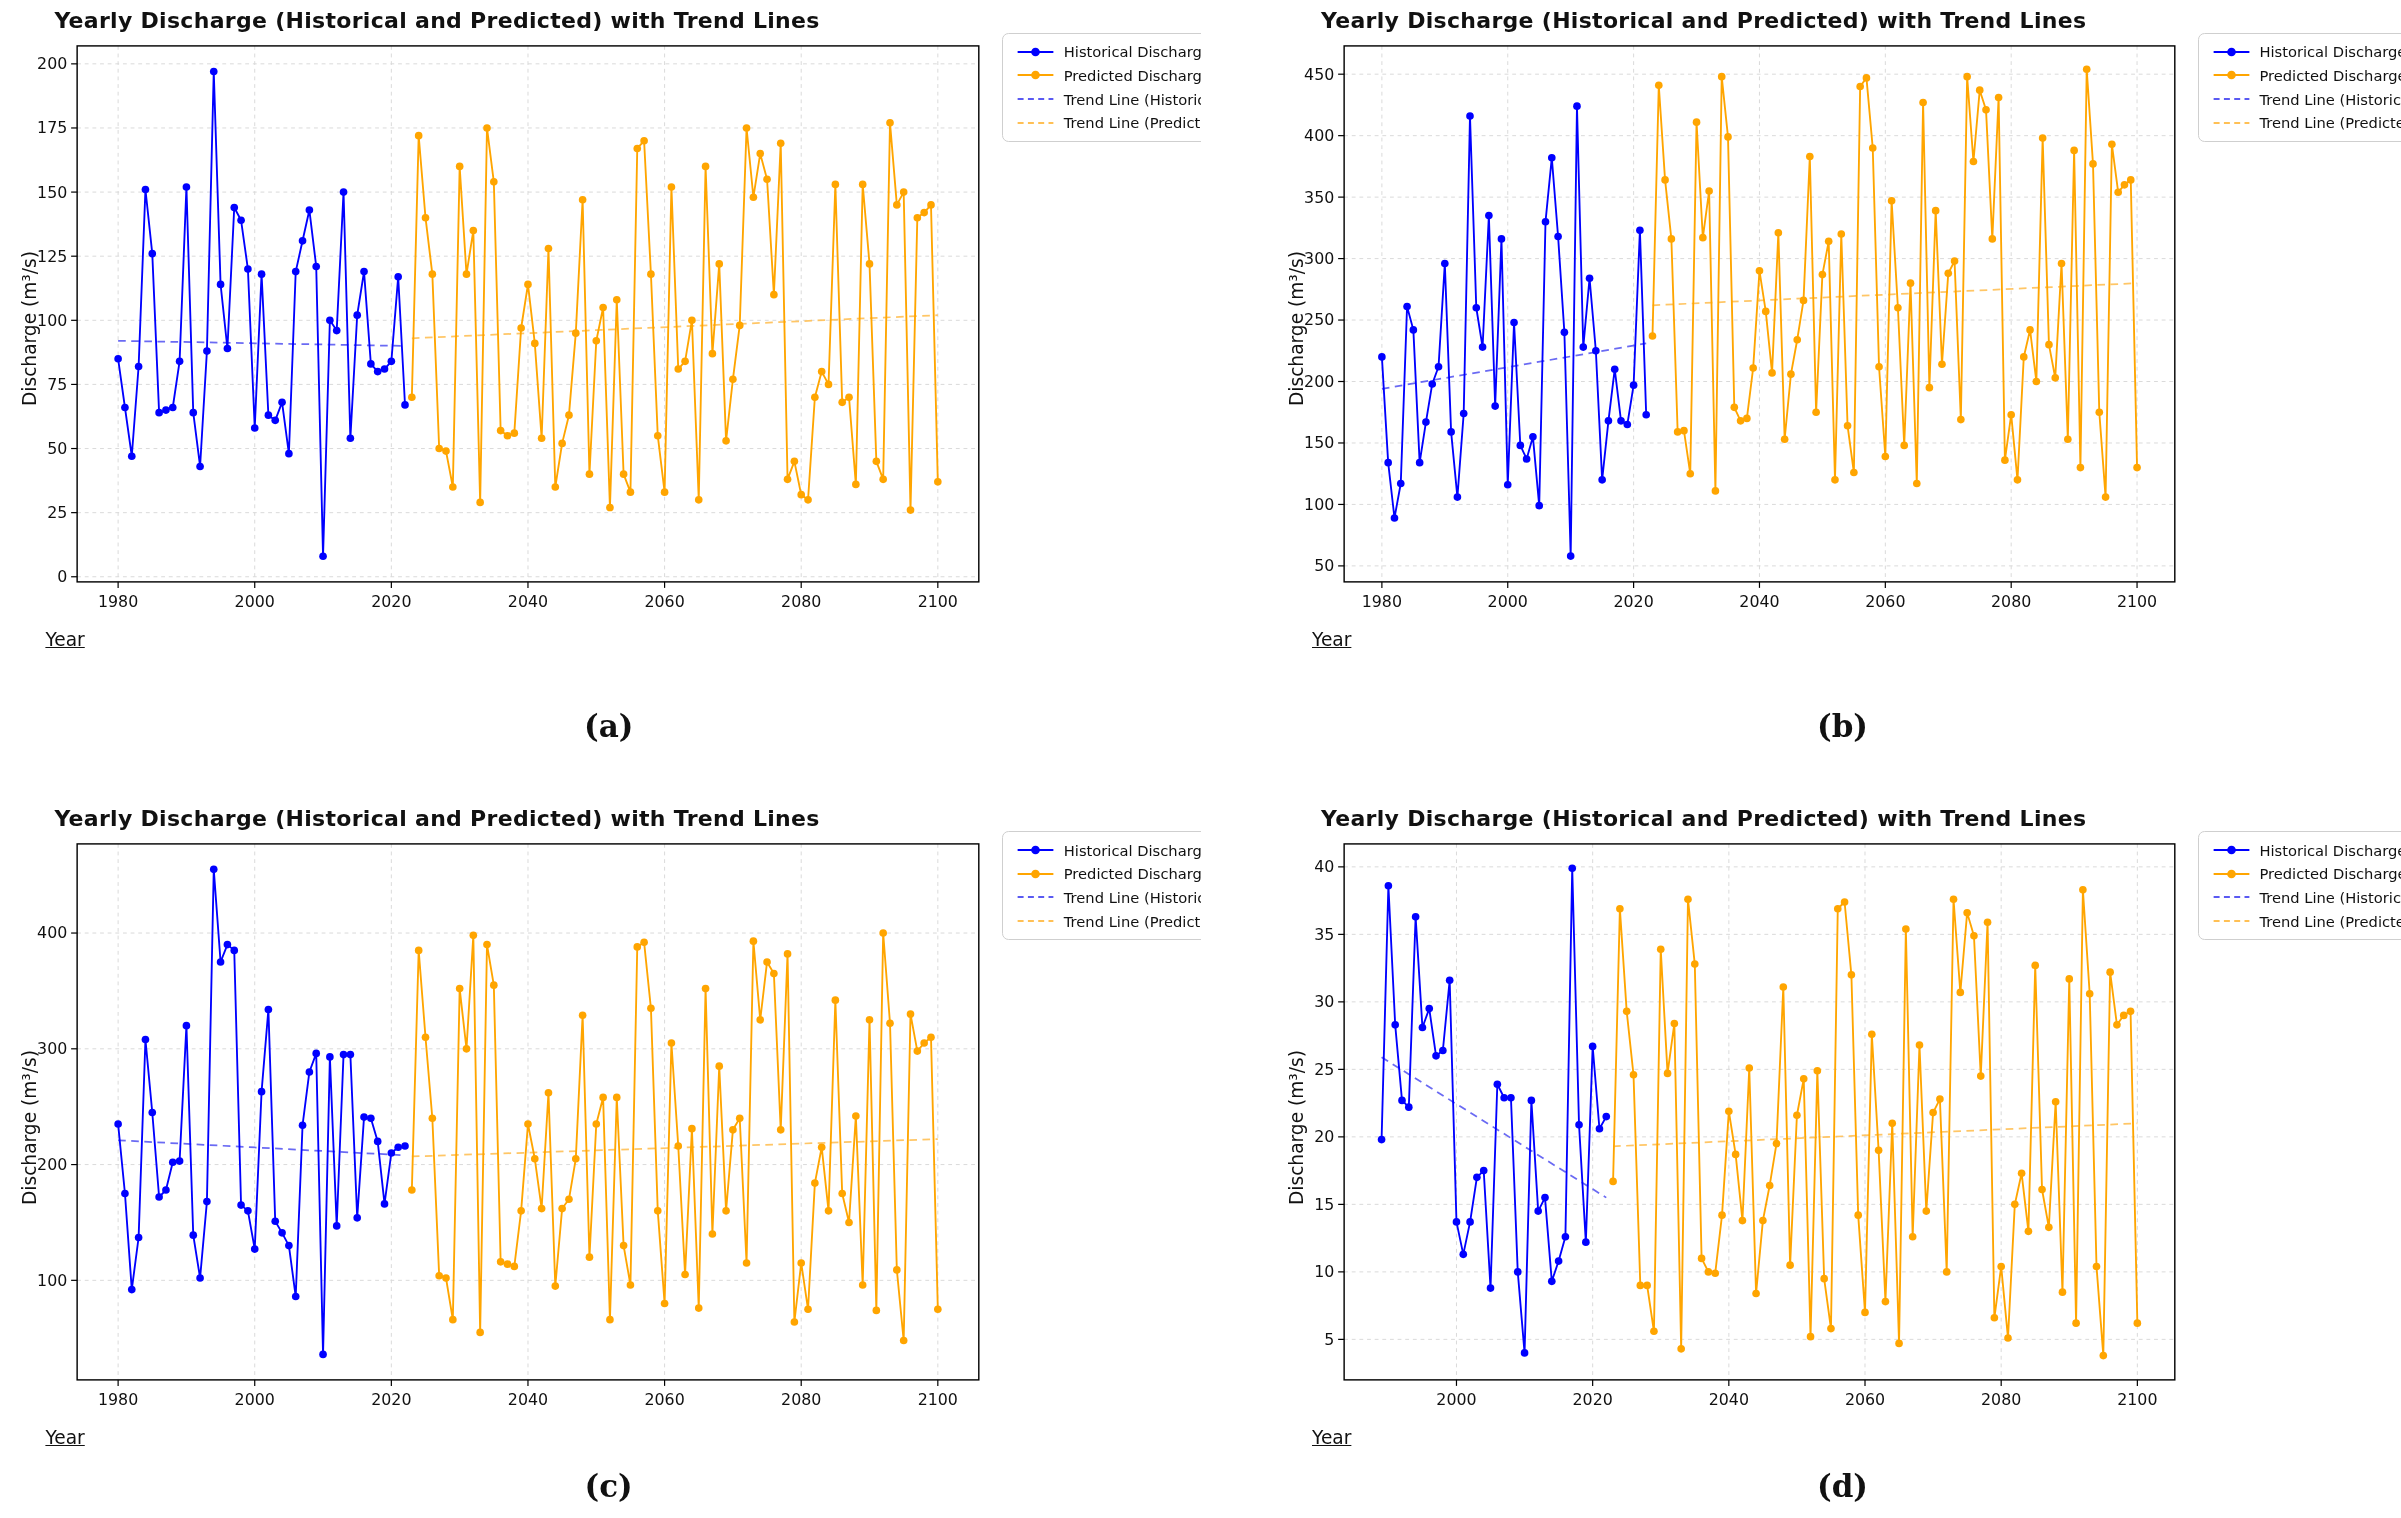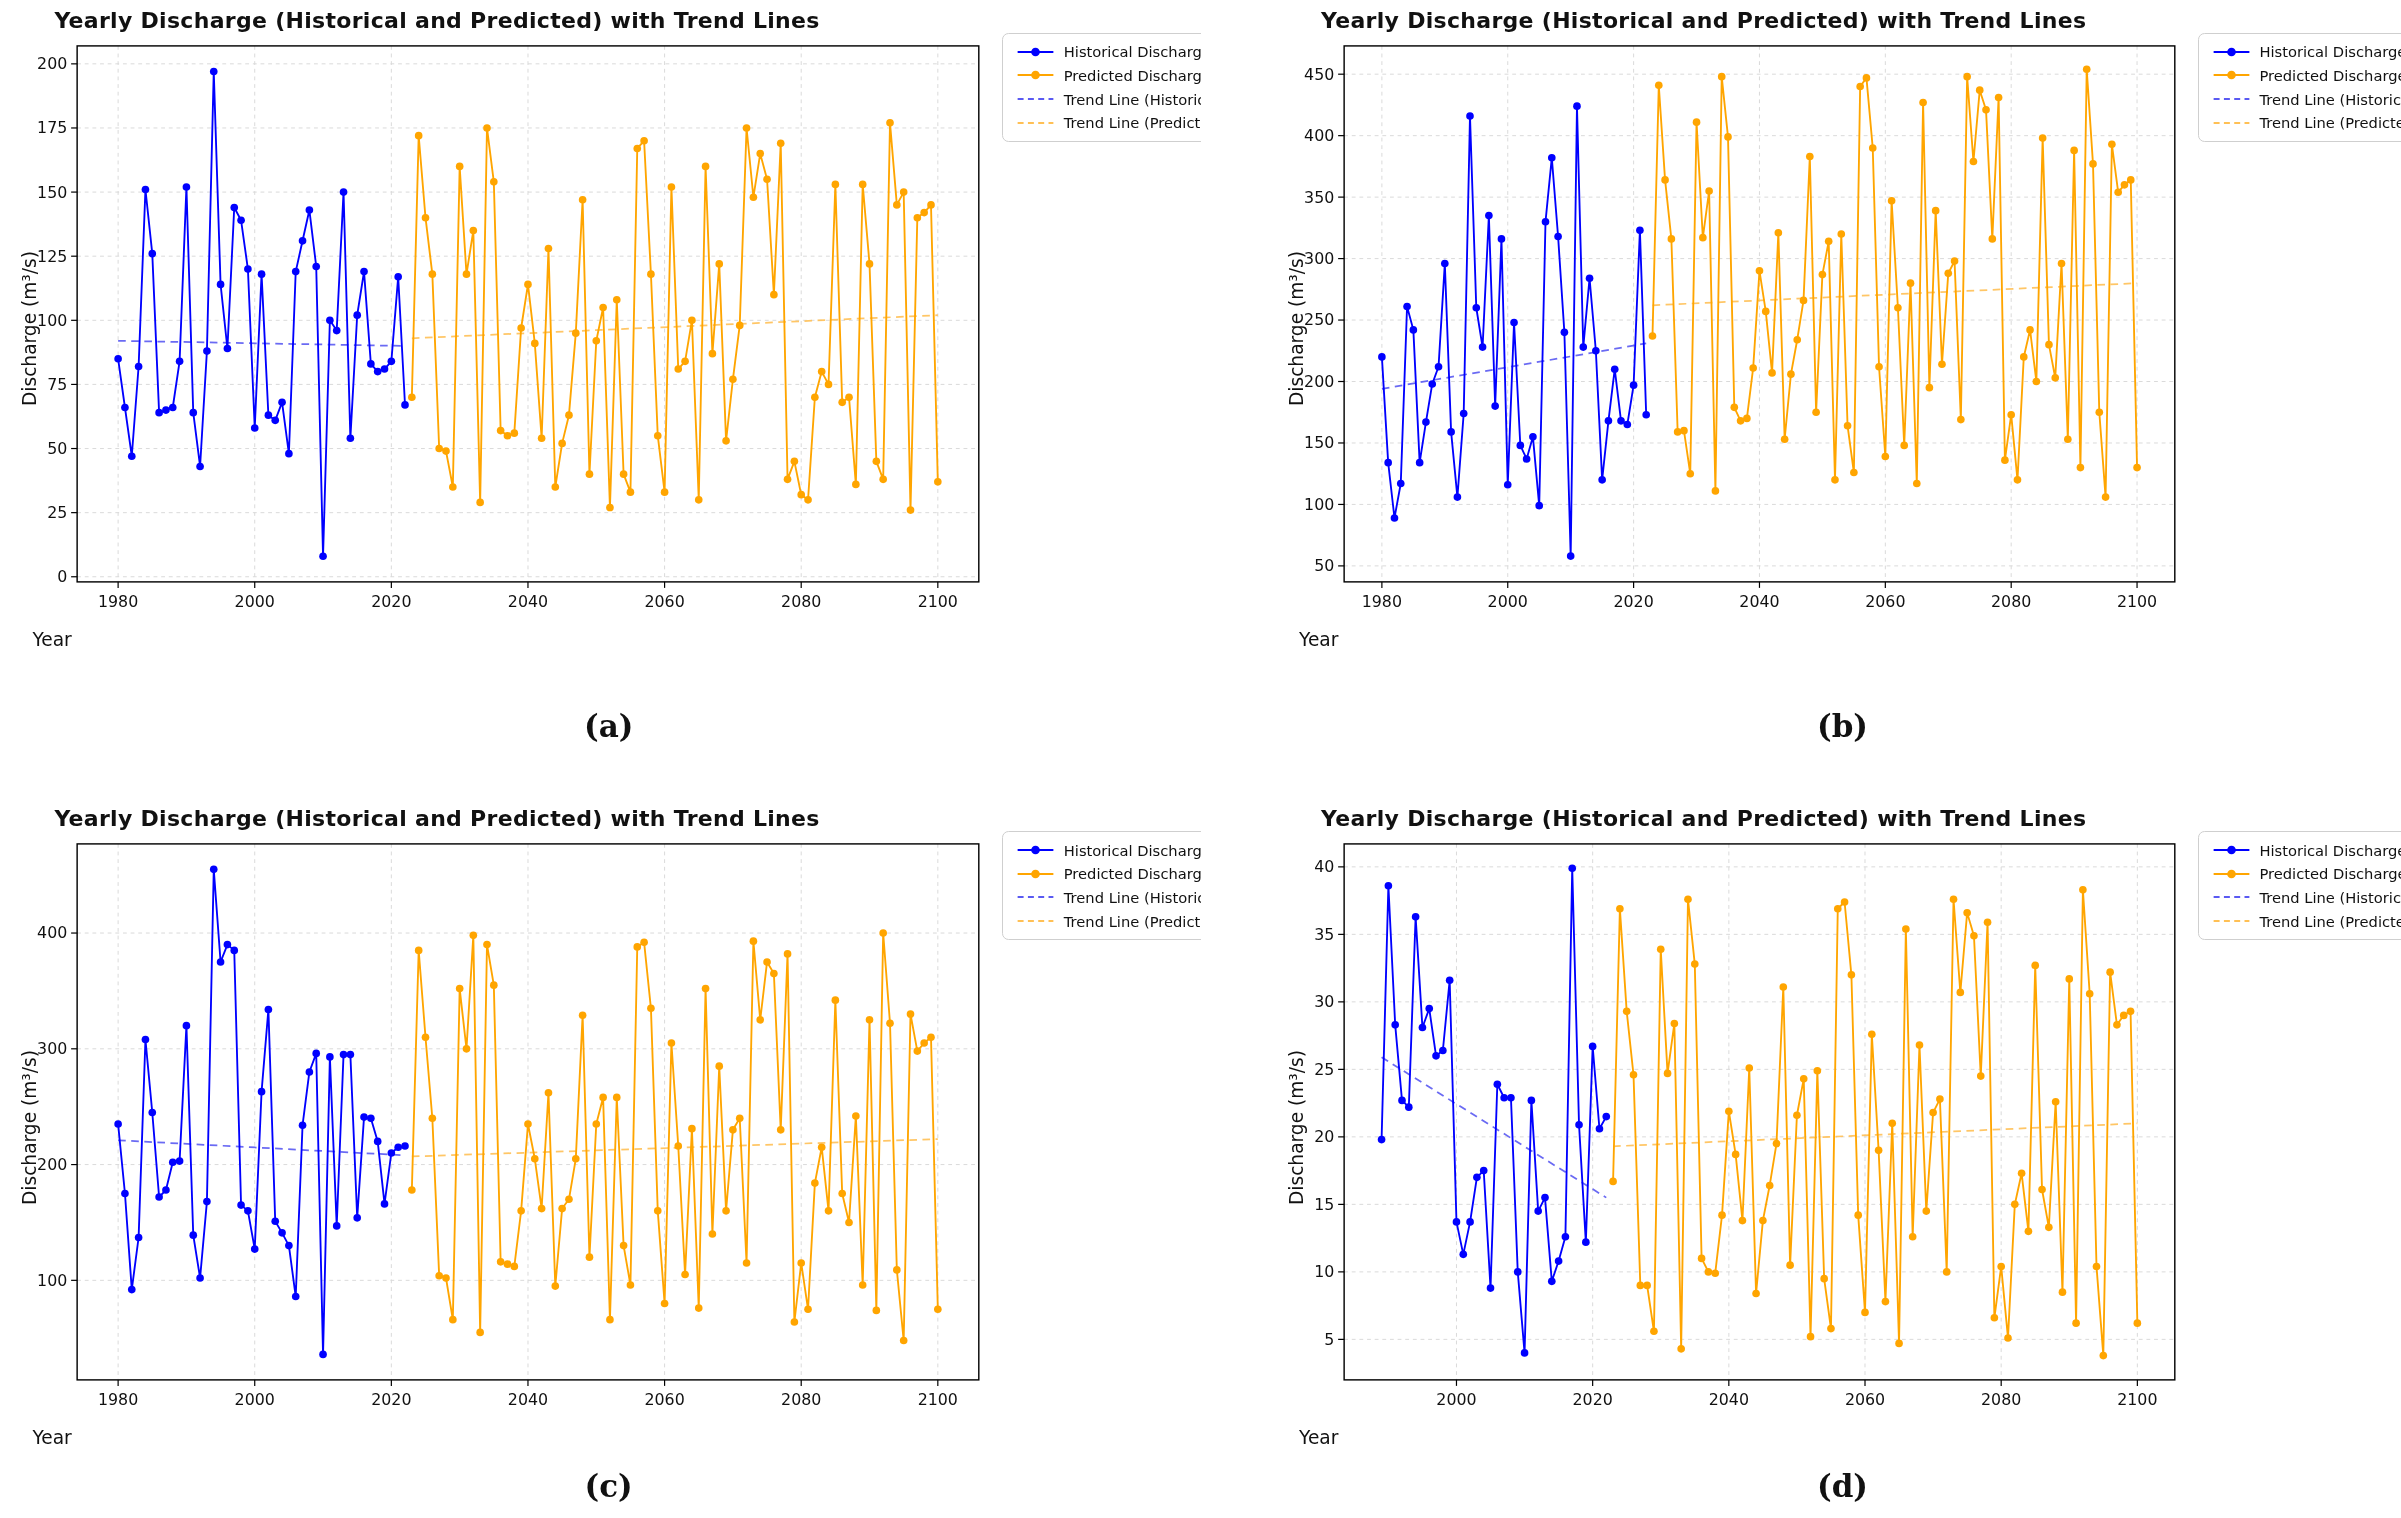--- a/index.html
+++ b/index.html
@@ -6,21 +6,21 @@
   .page { width:2401px; height:1518px; background:#ffffff; font-family:"DejaVu Sans", sans-serif; color:#111; }
   .grid { display:grid; grid-template-columns:1201px 1201px; grid-template-rows:759px 760px; }
   .panel { box-sizing:border-box; display:flex; flex-direction:column; overflow:hidden; }
   .panel.top { padding-top:7.6px; }
   .panel.bottom { padding-top:47px; }
   .panel.leftcol { padding-left:16.4px; }
   .panel.rightcol { padding-left:82px; }
   .figrow { display:flex; flex-direction:row; align-items:flex-start; }
   .plotcol { position:relative; display:flex; flex-direction:column; align-items:flex-start; }
   .plot-title { font-weight:bold; font-size:22px; letter-spacing:0.3px; margin:0 0 4.4px 38px; white-space:nowrap; }
-  .xlabel { font-size:18.6px; margin-top:0px; margin-left:16px; }
+  .xlabel { font-size:18.6px; margin-top:0px; margin-left:29px;text-decoration:underline; }
   .ylabel { position:absolute; left:1.1px; top:0; height:100%; width:24px; display:flex; align-items:center; justify-content:center; }
   .ylabel span { transform:rotate(-90deg); white-space:nowrap; display:block; font-size:18.6px; }
   svg.chart { display:block; background:#ffffff; }
   svg text { font-family:"DejaVu Sans", sans-serif; }
   .legend { border:1.1px solid #cfcfcf; border-radius:6.6px; background:#fff; margin-left:8.7px; margin-top:25px;
             padding:9.8px 13px; display:flex; flex-direction:column; gap:6.6px; flex:0 0 auto; }
   .legend-item { display:flex; align-items:center; gap:8.7px; font-size:14.7px; white-space:nowrap; }
   .sw-line { stroke-width:4; fill:none; }
   .sw-dash { stroke-width:4; fill:none; stroke-dasharray:11 8; }
   .caption { margin-top:auto; align-self:center; font-family:"DejaVu Serif", serif; font-weight:bold;

